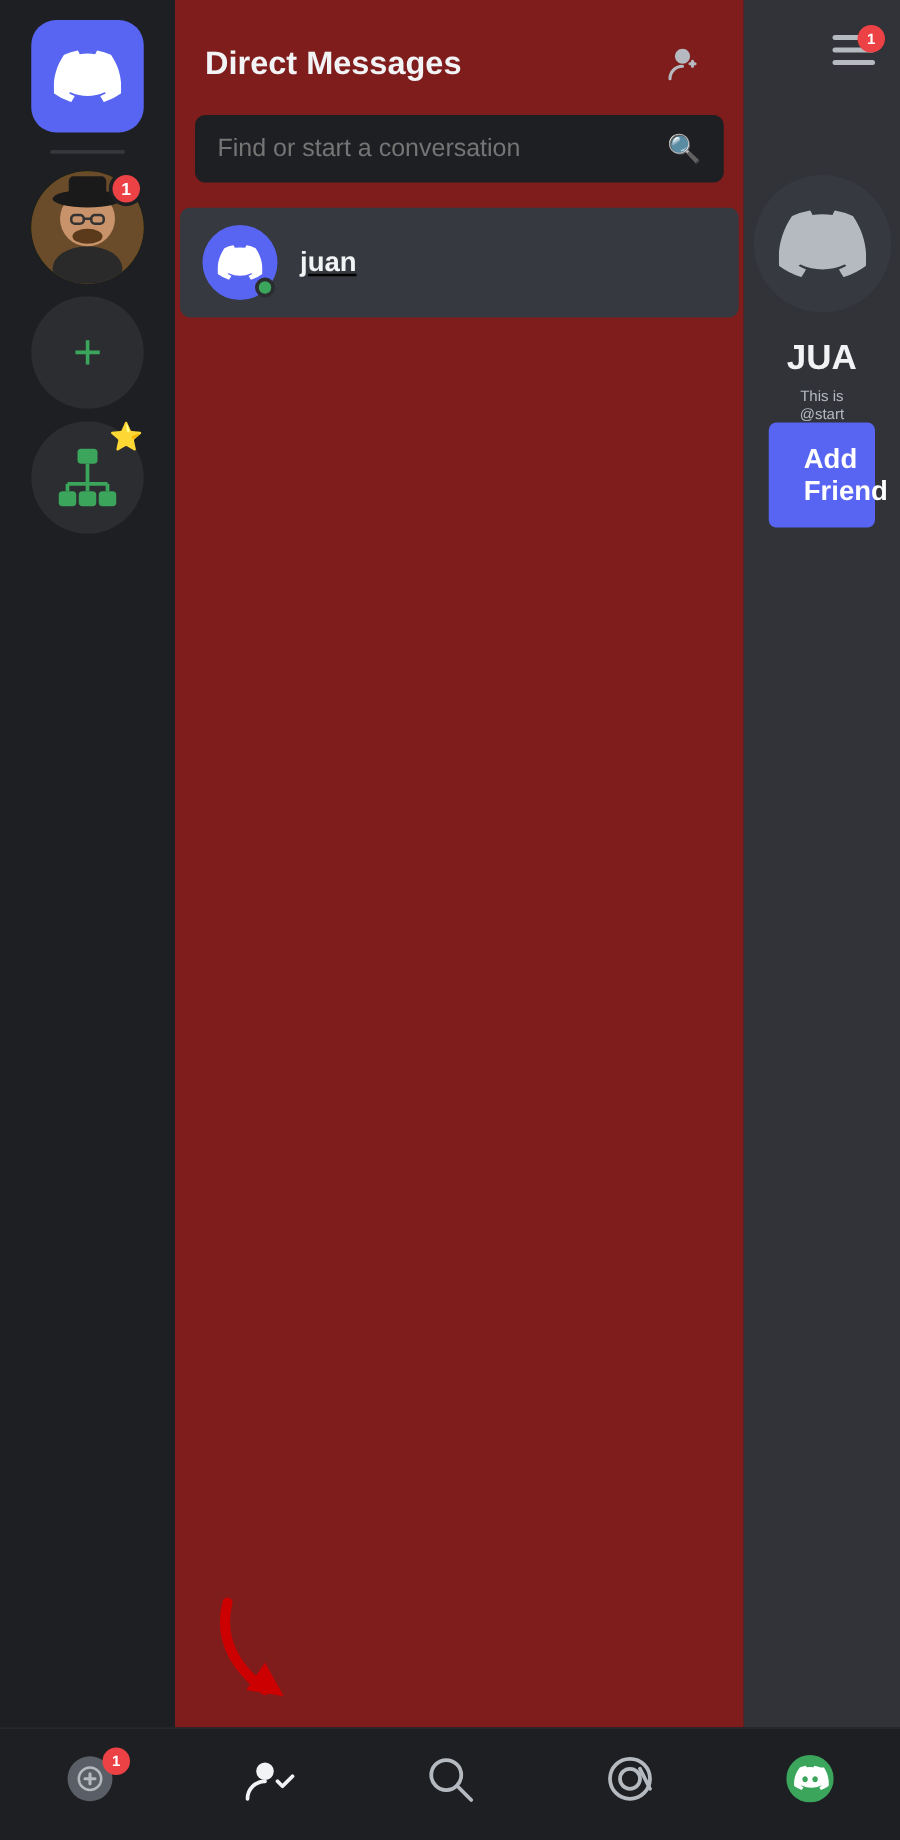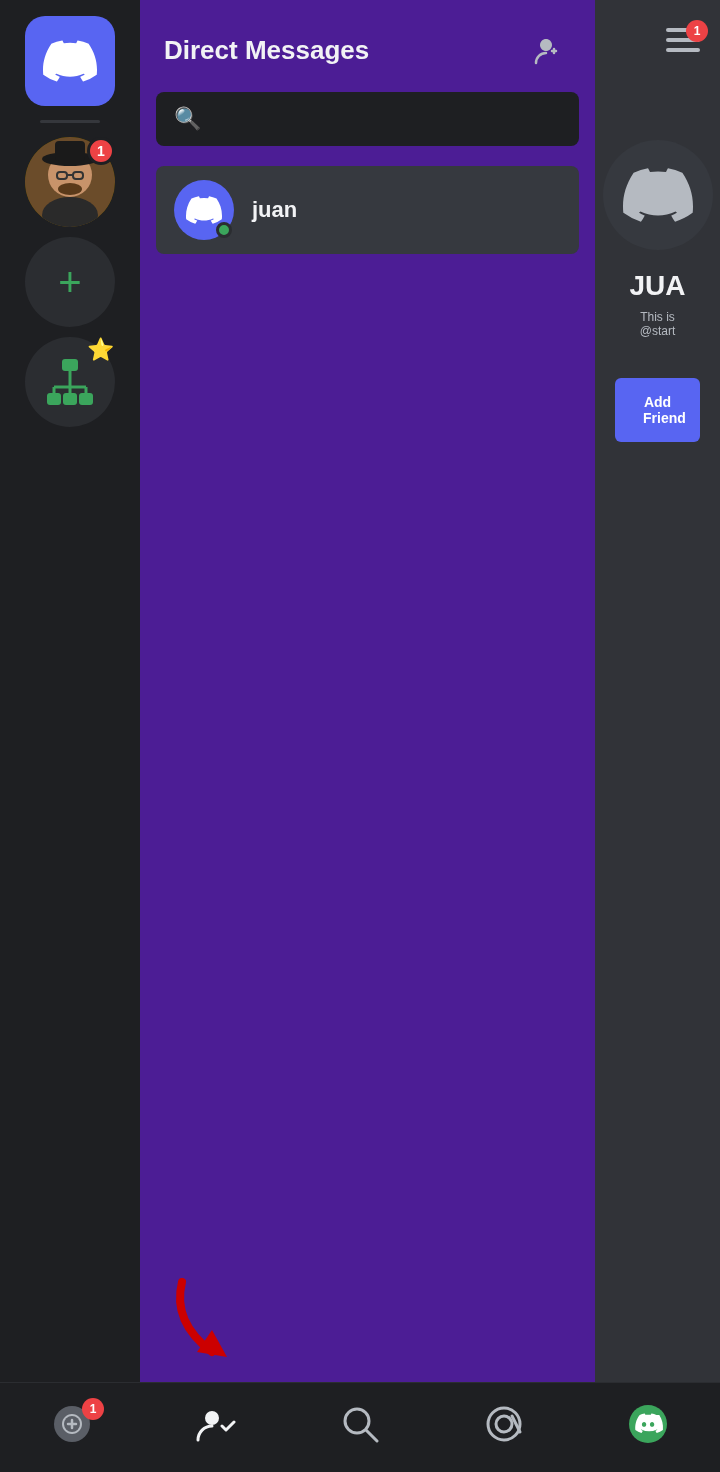--- a/index.html
+++ b/index.html
@@ -119,21 +119,21 @@
     .star-badge {
       position: absolute;
       top: 0;
       right: 0;
       font-size: 22px;
     }
 
     
     .dm-panel {
       width: 455px;
-      background: #4c1d95;
+      background: #7f1d1d;
       display: flex;
       flex-direction: column;
       flex-shrink: 0;
       height: calc(1472px - 90px);
     }
 
     .dm-header {
       padding: 28px 24px 20px 24px;
       display: flex;
       align-items: center;
@@ -176,21 +176,22 @@
     }
 
     .search-icon {
       color: #b5bac1;
       font-size: 22px;
     }
 
     .dm-list {
       flex: 1;
       overflow-y: auto;
-      padding: 0 16px;
+      padding: 0 4px;
+      text-decoration: underline;
     }
 
     .dm-item {
       display: flex;
       align-items: center;
       padding: 14px 18px;
       border-radius: 8px;
       cursor: pointer;
       gap: 18px;
       background: #36393f;
@@ -317,24 +318,23 @@
       color: #b5bac1;
       text-align: center;
     }
 
     .add-friend-btn {
       background: #5865f2;
       color: white;
       border: none;
       border-radius: 6px;
       padding: 16px 28px;
-      font-size: 14px;
+      font-size: 22px;
       font-weight: 600;
       cursor: pointer;
-      margin-top: 40px;
       width: 100%;
     }
 
     
     .bottom-nav {
       position: absolute;
       bottom: 0;
       left: 0;
       width: 720px;
       height: 90px;
@@ -466,20 +466,21 @@
 
         <svg width="30" height="30" viewBox="0 0 30 30" fill="none" xmlns="http://www.w3.org/2000/svg">
           <path d="M20 14v4M22 16h-4" stroke="#b5bac1" stroke-width="2.5" stroke-linecap="round"></path>
           <path d="M12 16c3.314 0 6-2.686 6-6s-2.686-6-6-6-6 2.686-6 6 2.686 6 6 6z" fill="#b5bac1"></path>
           <path d="M2 28c0-5.523 4.477-10 10-10" stroke="#b5bac1" stroke-width="2.5" stroke-linecap="round"></path>
         </svg>
       </div>
     </div>
 
     <div class="search-bar">
+      <input class="search-input" type="text" placeholder="Find or start a conversation" style="">
       <span class="search-icon">🔍</span>
     </div>
 
     <div class="dm-list">
       <div class="dm-item">
         <div class="dm-avatar">
 
           <svg viewBox="0 0 24 24" xmlns="http://www.w3.org/2000/svg">
             <path d="M20.317 4.37a19.791 19.791 0 0 0-4.885-1.515.074.074 0 0 0-.079.037c-.21.375-.444.864-.608 1.25a18.27 18.27 0 0 0-5.487 0 12.64 12.64 0 0 0-.617-1.25.077.077 0 0 0-.079-.037A19.736 19.736 0 0 0 3.677 4.37a.07.07 0 0 0-.032.027C.533 9.046-.32 13.58.099 18.057a.082.082 0 0 0 .031.057 19.9 19.9 0 0 0 5.993 3.03.078.078 0 0 0 .084-.028 14.09 14.09 0 0 0 1.226-1.994.076.076 0 0 0-.041-.106 13.107 13.107 0 0 1-1.872-.892.077.077 0 0 1-.008-.128 10.2 10.2 0 0 0 .372-.292.074.074 0 0 1 .077-.01c3.928 1.793 8.18 1.793 12.062 0a.074.074 0 0 1 .078.01c.12.098.246.198.373.292a.077.077 0 0 1-.006.127 12.299 12.299 0 0 1-1.873.892.077.077 0 0 0-.041.107c.36.698.772 1.362 1.225 1.993a.076.076 0 0 0 .084.028 19.839 19.839 0 0 0 6.002-3.03.077.077 0 0 0 .032-.054c.5-5.177-.838-9.674-3.549-13.66a.061.061 0 0 0-.031-.03z" fill="white"></path>
           </svg>

